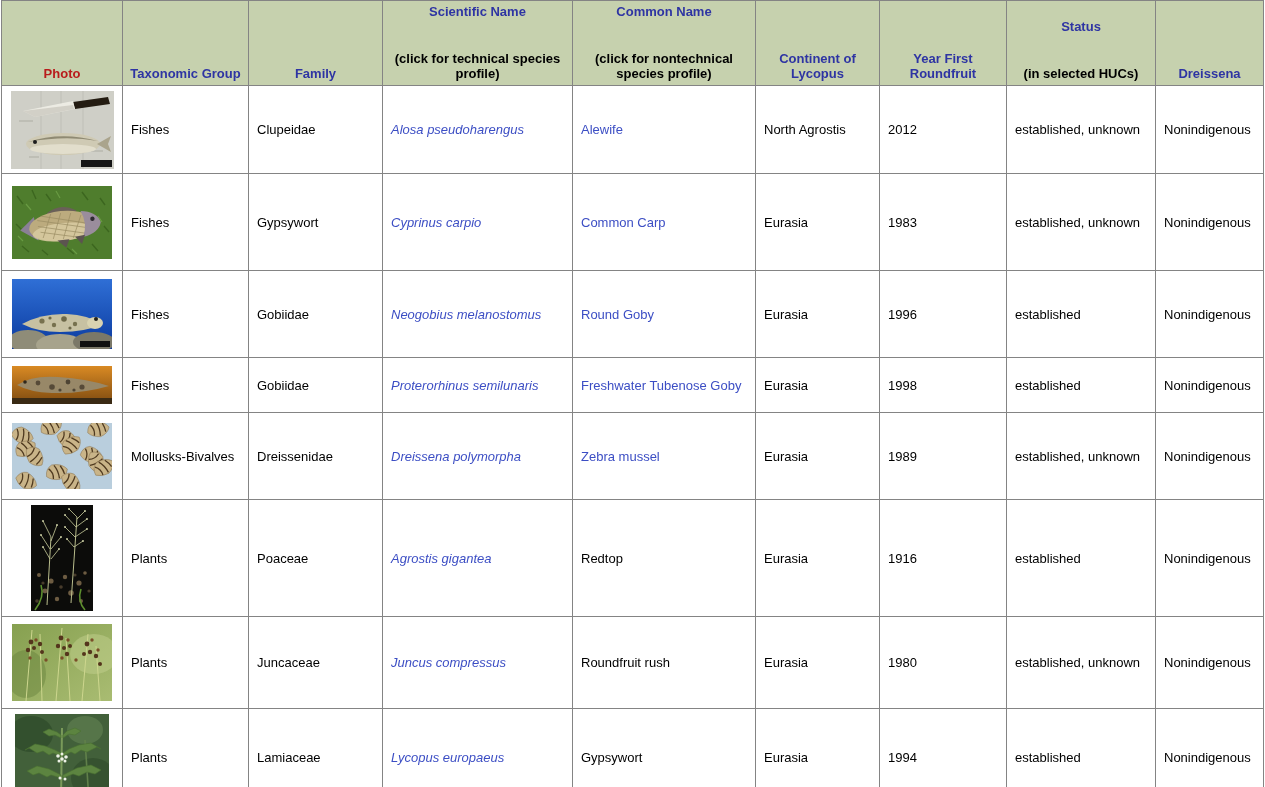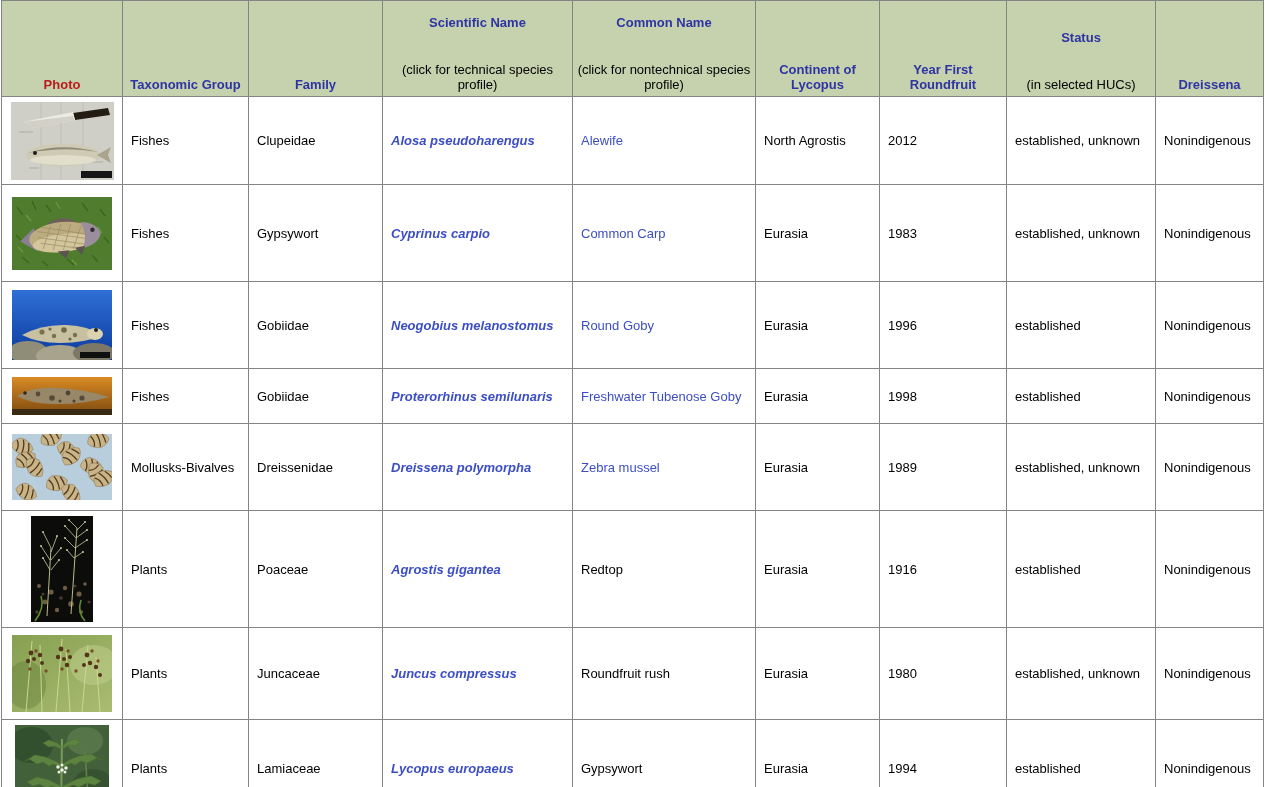--- a/index.html
+++ b/index.html
@@ -13,38 +13,38 @@
   .species th, .species td {
     border: 1px solid #848484;
     overflow: hidden;
   }
   .species thead th {
     background: #c6d1ae;
     font-size: 13px;
     font-weight: bold;
     text-align: center;
     vertical-align: bottom;
-    padding: 14px 2px 4px 2px;
+    padding: 3px 2px 4px 2px;
     line-height: 15px;
     height: 48px;
   }
   .hlink { color:#2e34a3; }
   .hplain { color:#b91c1c; }
-  .hsub { display:block; color:#000; font-weight:normal;margin-top:32px; }
+  .hsub { display:block; color:#000; font-weight:bold;margin-top:32px; }
   .species td {
     background:#fff;
     font-size: 13px;
     padding: 2px 8px;
     vertical-align: middle;
     text-align: left;
   }
   td.photo-cell { text-align:center; padding:2px; }
   td.photo-cell svg { display:block; margin:0 auto; }
   .cell-link { color:#3c4ec4; cursor:pointer; }
-  .sci { font-style: italic; font-weight: bold; }
+  .sci { font-style: italic; }
   .plain { color:#000;margin-top:32px; }
   
   tbody tr:nth-child(1) { height: 88px; }
   tbody tr:nth-child(2) { height: 97px; }
   tbody tr:nth-child(3) { height: 87px; }
   tbody tr:nth-child(4) { height: 55px; }
   tbody tr:nth-child(5) { height: 87px; }
   tbody tr:nth-child(6) { height: 117px; }
   tbody tr:nth-child(7) { height: 92px; }
   tbody tr:nth-child(8) { height: 98px; }

